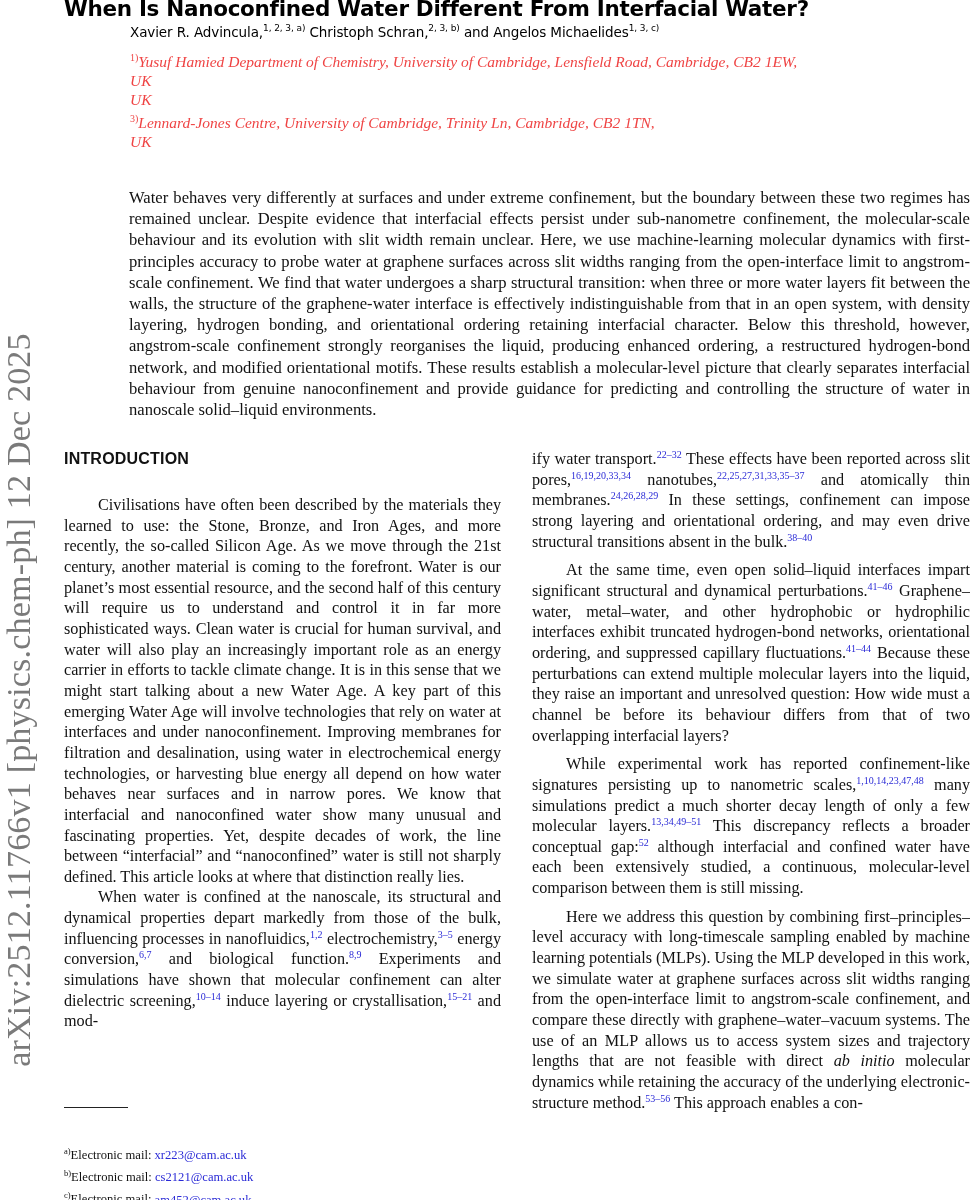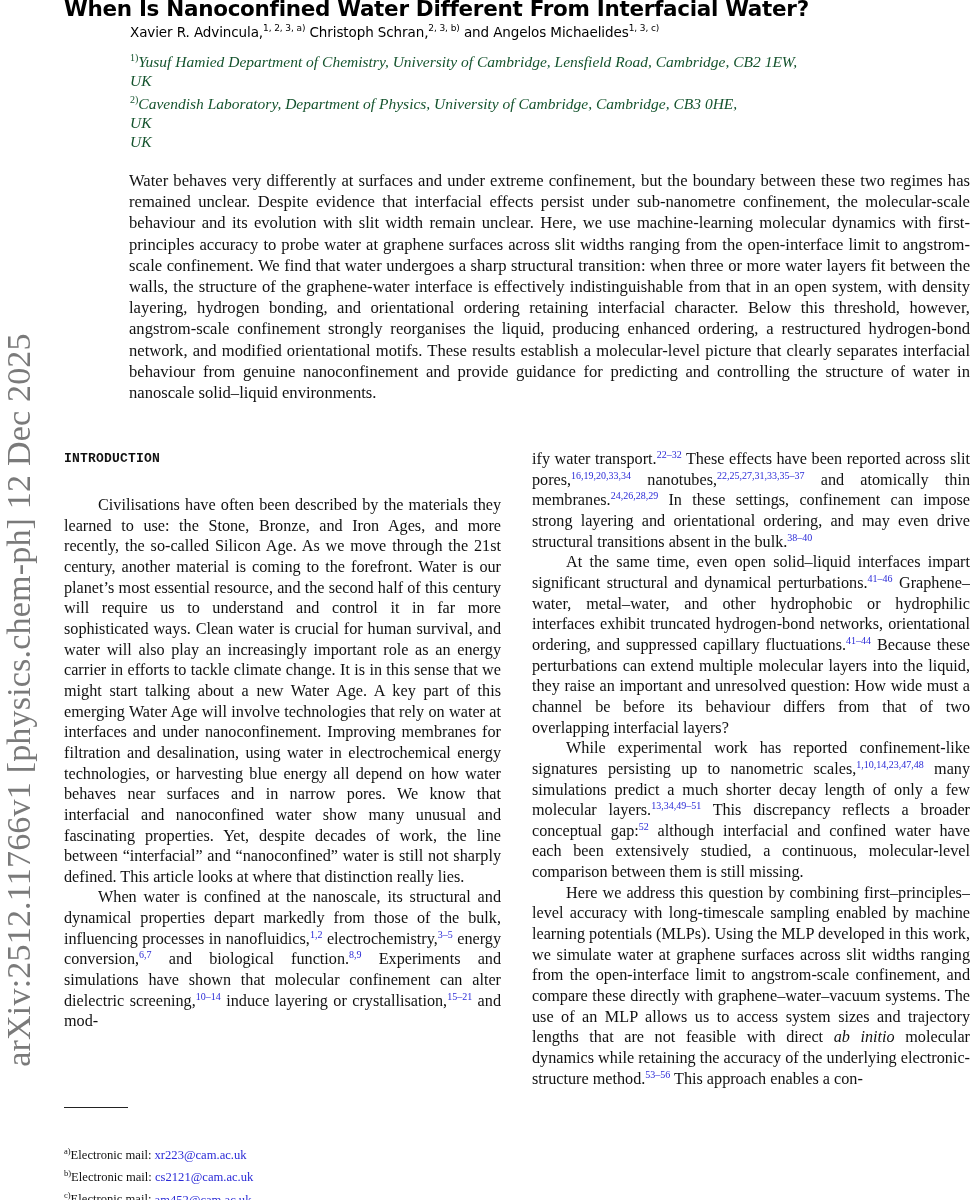--- a/index.html
+++ b/index.html
@@ -14,35 +14,35 @@
     position:absolute; left:64px; top:-4px; margin:0;
     font-family:"DejaVu Sans", sans-serif; font-weight:bold; font-size:21.5px; letter-spacing:-0.3px;
     color:#000;
   }
   .authors {
     position:absolute; left:130px; top:23px;
     font-family:"DejaVu Sans", sans-serif; font-size:13.5px; color:#000000; letter-spacing:-0.1px;
   }
   .authors sup { font-size:9px; }
   .affils { position:absolute; left:130px; top:48px; width:820px; }
-  .affil { font-family:"Liberation Serif", serif; font-style:italic; font-size:15.5px; line-height:19px; color:#14532d; }
+  .affil { font-family:"Liberation Serif", serif; font-style:italic; font-size:15.5px; line-height:19px; color:#ef4444; }
   .affil sup { font-style:normal; font-size:10px; }
   .abstract {
-    position:absolute; left:129px; top:170px; width:841px;
+    position:absolute; left:129px; top:187px; width:841px;
     font-family:"Liberation Serif", serif; font-size:16.6px; line-height:21.2px; text-align:justify; color:#111;
   }
   .col { position:absolute; font-family:"Liberation Serif", serif; font-size:16.2px; line-height:20.65px; text-align:justify; color:#111; }
   .col-left { left:64px; top:448px; width:437px; }
   .col-right { left:532px; top:449px; width:438px; }
   .section-heading {
-    font-family:Liberation Mono, monospace; font-weight:bold; font-size:13px; margin:0 0 25px 0; letter-spacing:0.2px; line-height:22px;
+    font-family:Liberation Sans, sans-serif; font-weight:bold; font-size:16px; margin:0 0 25px 0; letter-spacing:0.2px; line-height:22px;
   }
   p { margin:0; }
   p.indent { text-indent:2.1em; }
-  p.gap { }
+  p.gap { margin-top:8px; }
   sup.cite { color:#2a2ad6; font-size:10px; line-height:0; }
   .footnote-rule { position:absolute; left:64px; top:1107px; width:64px; border-top:1px solid #222; }
   .footnotes { position:absolute; left:64px; top:1142px; font-family:"Liberation Serif", serif; font-size:12.6px; line-height:18px; color:#111; }
   .footnotes sup { font-size:8.5px; }
   .email { color:#2a2ad6;margin-top:42px; }
   em { }
 </style>
 </head>
 <body>
 
@@ -52,22 +52,22 @@
 
 <div class="authors">
   <span>Xavier R. Advincula,</span><sup>1, 2, 3, a)</sup>
   <span>Christoph Schran,</span><sup>2, 3, b)</sup>
   <span>and Angelos Michaelides</span><sup>1, 3, c)</sup>
 </div>
 
 <div class="affils">
   <div class="affil"><sup>1)</sup><span>Yusuf Hamied Department of Chemistry, University of Cambridge, Lensfield Road, Cambridge, CB2 1EW,</span></div>
   <div class="affil">UK</div>
-  <div class="affil"><sup>2)</sup><span>Cavendish Laboratory, Department of Physics, University of Cambridge, Cambridge, CB3 0HE,</span></div>
   <div class="affil">UK</div>
+  <div class="affil"><sup>3)</sup><span>Lennard-Jones Centre, University of Cambridge, Trinity Ln, Cambridge, CB2 1TN,</span></div>
   <div class="affil">UK</div>
 </div>
 
 <div class="abstract">Water behaves very differently at surfaces and under extreme confinement, but the boundary between these two regimes has remained unclear. Despite evidence that interfacial effects persist under sub-nanometre confinement, the molecular-scale behaviour and its evolution with slit width remain unclear. Here, we use machine-learning molecular dynamics with first-principles accuracy to probe water at graphene surfaces across slit widths ranging from the open-interface limit to angstrom-scale confinement. We find that water undergoes a sharp structural transition: when three or more water layers fit between the walls, the structure of the graphene-water interface is effectively indistinguishable from that in an open system, with density layering, hydrogen bonding, and orientational ordering retaining interfacial character. Below this threshold, however, angstrom-scale confinement strongly reorganises the liquid, producing enhanced ordering, a restructured hydrogen-bond network, and modified orientational motifs. These results establish a molecular-level picture that clearly separates interfacial behaviour from genuine nanoconfinement and provide guidance for predicting and controlling the structure of water in nanoscale solid–liquid environments.</div>
 
 <div class="col col-left">
   <h2 class="section-heading">INTRODUCTION</h2>
   <p class="indent">Civilisations have often been described by the materials they learned to use: the Stone, Bronze, and Iron Ages, and more recently, the so-called Silicon Age. As we move through the 21st century, another material is coming to the forefront. Water is our planet’s most essential resource, and the second half of this century will require us to understand and control it in far more sophisticated ways. Clean water is crucial for human survival, and water will also play an increasingly important role as an energy carrier in efforts to tackle climate change. It is in this sense that we might start talking about a new Water Age. A key part of this emerging Water Age will involve technologies that rely on water at interfaces and under nanoconfinement. Improving membranes for filtration and desalination, using water in electrochemical energy technologies, or harvesting blue energy all depend on how water behaves near surfaces and in narrow pores. We know that interfacial and nanoconfined water show many unusual and fascinating properties. Yet, despite decades of work, the line between “interfacial” and “nanoconfined” water is still not sharply defined. This article looks at where that distinction really lies.</p>
   <p class="indent"><span>When water is confined at the nanoscale, its structural and dynamical properties depart markedly from those of the bulk, influencing processes in nanofluidics,</span><sup class="cite">1,2</sup><span> electrochemistry,</span><sup class="cite">3–5</sup><span> energy conversion,</span><sup class="cite">6,7</sup><span> and biological function.</span><sup class="cite">8,9</sup><span> Experiments and simulations have shown that molecular confinement can alter dielectric screening,</span><sup class="cite">10–14</sup><span> induce layering or crystallisation,</span><sup class="cite">15–21</sup><span> and mod-</span></p>
 </div>

